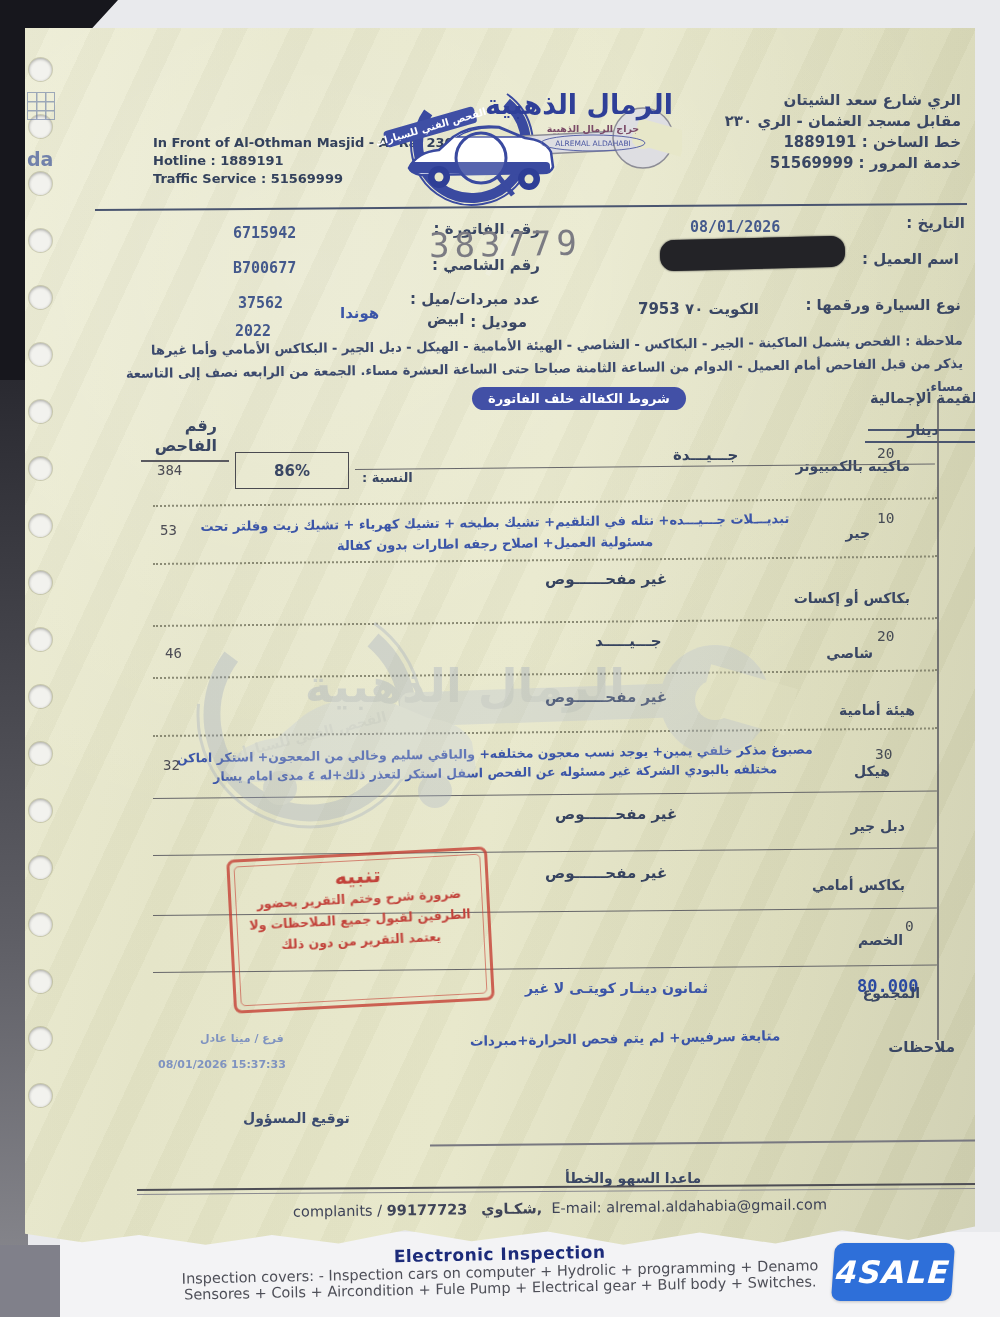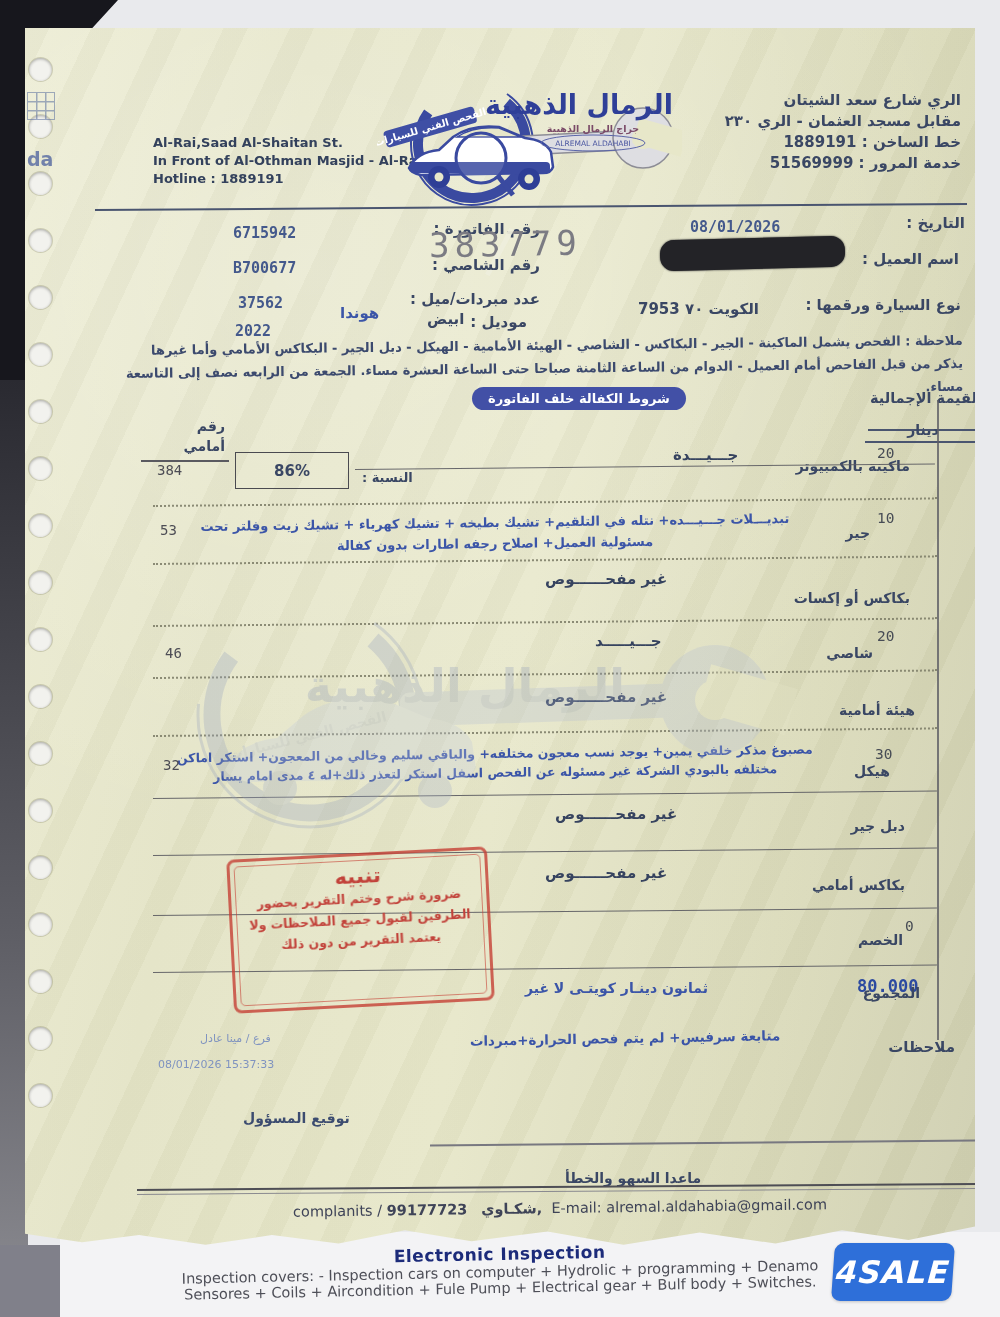--- a/index.html
+++ b/index.html
@@ -52,21 +52,21 @@
   .sep{height:0;border-top:2px dotted #7b7b66;opacity:.85;transform:rotate(-0.55deg);transform-origin:left center;}
   .sep.solid{border-top:1.5px solid #5a5a60;opacity:.9;}
   .rule{height:2px;background:#4a5570;transform:rotate(-0.4deg);transform-origin:left center;}
   .redact{background:#232327;border-radius:14px;box-shadow:0 0 2px #232327;transform:rotate(-1.5deg);}
   .pill{background:#4250a6;color:#fff;font-size:13px;font-weight:bold;border-radius:14px;padding:4px 16px;white-space:nowrap;}
   .stamp-box{border:3px solid rgba(198,64,52,.8);border-radius:8px;transform:rotate(-3deg);
     color:#c2423a;text-align:center;filter:blur(.3px);}
   .stamp-inner{position:absolute;inset:4px;border:1.5px solid rgba(198,64,52,.6);border-radius:5px;}
   .stamp-title{font-size:21px;font-weight:bold;letter-spacing:2px;margin-top:8px;}
   .stamp-line{font-size:12.5px;font-weight:bold;line-height:21px;}
-  .smallblue{font-size:11px;color:#7f93c0;font-weight:normal;white-space:nowrap;}
+  .smallblue{font-size:11px;color:#7f93c0;font-weight:bold;white-space:nowrap;}
   .badge{background:#2e6fd9;border-radius:9px;color:#fff;display:flex;align-items:center;justify-content:center;
     font-weight:bold;font-style:italic;font-size:31px;letter-spacing:1px;transform:skewX(-4deg);z-index:3;
     box-shadow:0 1px 3px rgba(0,0,0,.2);}
   .foot-title{font-size:17px;font-weight:bold;color:#1c2b7a;letter-spacing:.5px;}
   .foot-line{font-size:14.5px;color:#4e4f58;}
   .vline{width:1.5px;background:#5d5d64;opacity:.8;}
 </style>
 </head>
 <body>
 
@@ -95,23 +95,23 @@
       <div class="hole" style="top: 828px;"></div>
       <div class="hole" style="top: 885px;"></div>
       <div class="hole" style="top: 942px;"></div>
       <div class="hole" style="top: 999px;"></div>
       <div class="hole" style="top: 1056px;"></div>
     </div>
   <div class="abs grid-mark"></div>
   <div class="abs da-mark">da</div>
 
   <div class="abs" style="left:128px;top:106px;">
-    <div class="hdr-en">Al-Rai,Saad Al-Shaitan St.</div>
     <div class="hdr-en">In Front of Al-Othman Masjid - Al-Rai 230</div>
     <div class="hdr-en">Hotline : 1889191</div>
+    <div class="hdr-en">Traffic Service : 51569999</div>
   </div>
 
   <div class="abs ar" style="right:14px;top:62px;">
     <div class="hdr-ar">الري شارع سعد الشيتان</div>
     <div class="hdr-ar">مقابل مسجد العثمان - الري ٢٣٠</div>
     <div class="hdr-ar">خط الساخن : 1889191</div>
     <div class="hdr-ar">خدمة المرور : 51569999</div>
   </div>
 
   <svg class="abs" style="left:352px;top:46px;" width="305" height="135" viewBox="0 0 305 135">
@@ -175,23 +175,23 @@
     <div>ملاحظة : الفحص يشمل الماكينة - الجير - البكاكس - الشاصي - الهيئة الأمامية - الهيكل - دبل الجير - البكاكس الأمامي وأما غيرها</div>
     <div>يذكر من قبل الفاحص أمام العميل - الدوام من الساعة الثامنة صباحا حتى الساعة العشرة مساء. الجمعة من الرابعه نصف إلى التاسعة مساء.</div>
   </div>
   <div class="abs pill ar" style="left:447px;top:359px;">شروط الكفالة خلف الفاتورة</div>
 
   <div class="abs lbl ar" style="left:845px;top:362px;font-size:14.5px;">القيمة الإجمالية</div>
   <div class="abs" style="left:843px;top:401px;width:112px;height:2px;background:#4a5570;"></div>
   <div class="abs lbl ar" style="left:868px;top:394px;width:60px;text-align:center;font-size:14px;">دينار</div>
   <div class="abs" style="left:840px;top:413px;width:118px;height:2px;background:#4a5570;"></div>
 
-  <div class="abs lbl ar" style="left:120px;top:388px;width:80px;font-size:14px;line-height:20px;">
+  <div class="abs lbl ar" style="left:112px;top:388px;width:80px;font-size:16px;line-height:20px;">
     <div>رقم</div>
-    <div>أمامي</div>
+    <div>الفاحص</div>
   </div>
   <div class="abs" style="left:116px;top:432px;width:88px;height:1.5px;background:#5a5a60;"></div>
 
   <div class="abs vline" style="left:912px;top:372px;height:640px;"></div>
 
   <div class="abs dinar" style="left:852px;top:417px;">20</div>
   <div class="abs item ar" style="right:65px;top:430px;">ماكينة بالكمبيوتر</div>
   <div class="abs status ar" style="left:648px;top:418px;">جـــيـــدة</div>
   <div class="abs insp" style="left:132px;top:434px;">384</div>
   <div class="abs sep solid" style="left:330px;top:441px;width:580px;"></div>

